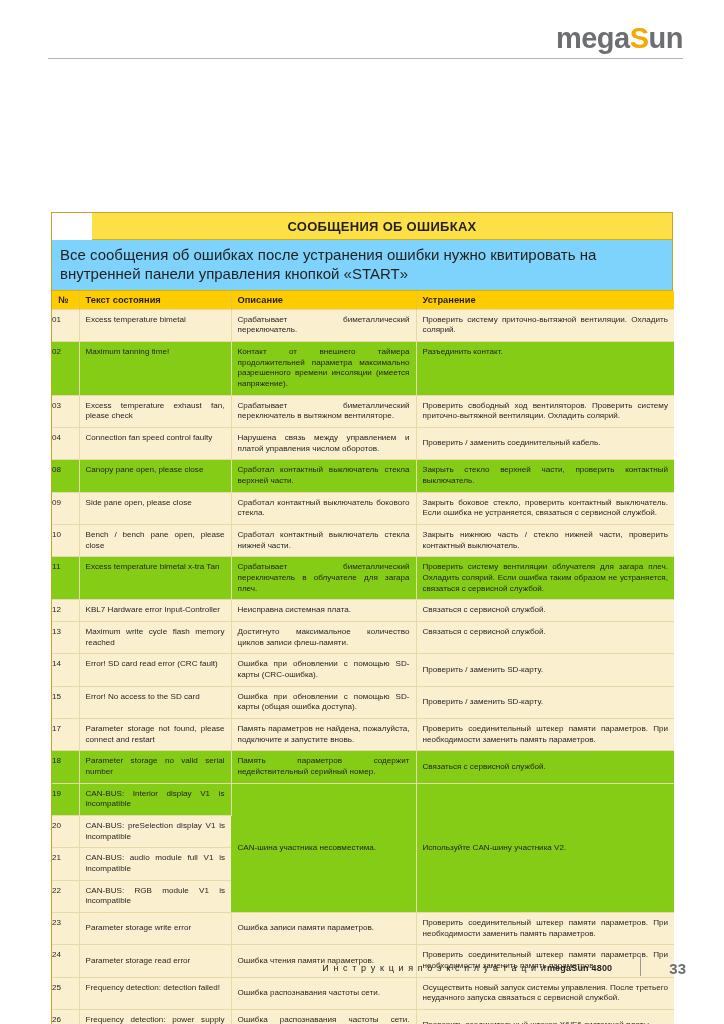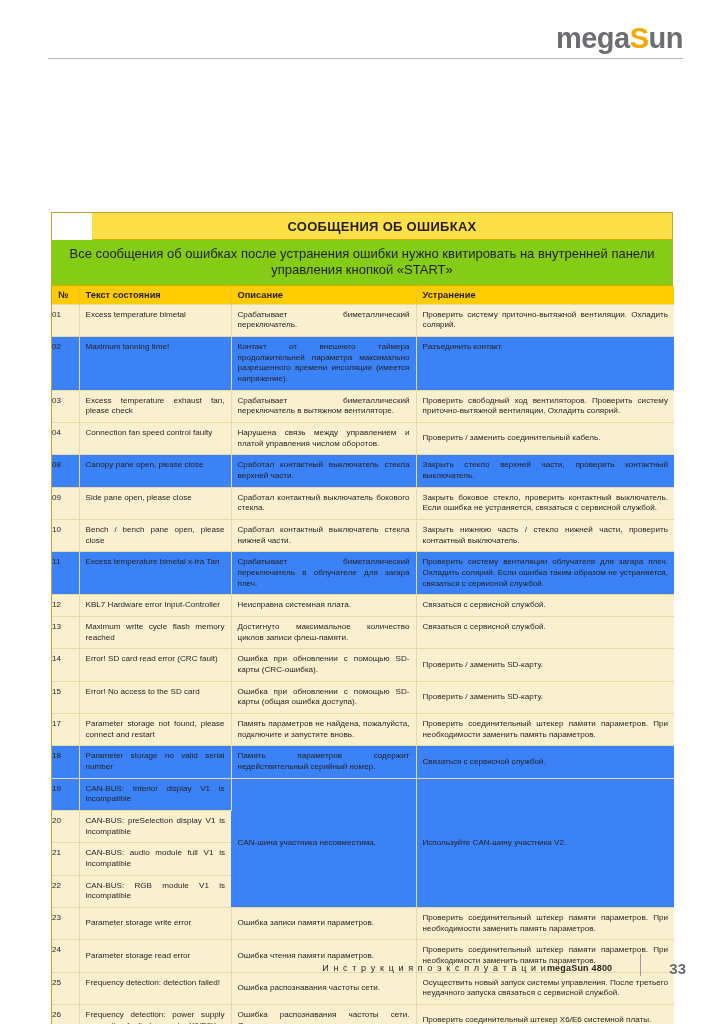--- a/index.html
+++ b/index.html
@@ -69,26 +69,25 @@
     background: #fde047;
     text-align: center;
     font-weight: bold;
     font-size: 13px;
     padding: 6px 4px 5px;
     letter-spacing: 0.3px;
     border-bottom: 1px solid #d9b200;
     margin-left: 40px;
   }
   .tbl-note {
-    background: #84cc16;
-    font-size: 13px;
+    background: #7dd3fc;
+    font-size: 15px;
     padding: 6px 8px 6px 8px;
     border-bottom: 1px solid #d9b200;
     line-height: 1.25;
-    text-align: center;
   }
 
   table {
     width: 100%;
     border-collapse: collapse;
     table-layout: fixed;
   }
   col.c0 { width: 27px; }
   col.c1 { width: 152px; }
   col.c2 { width: 185px; }
@@ -110,21 +109,21 @@
     line-height: 1.32;
     padding: 5px 6px 5px 6px;
     vertical-align: top;
     border-top: 1px solid #e8d9a8;
     border-right: 1px solid #e8d9a8;
     text-align: justify;
     color: #231f20;
   }
   tbody td:last-child { border-right: none; }
   tbody tr.odd td { background: #faf0cf; }
-  tbody tr.even td { background: #3b82f6; }
+  tbody tr.even td { background: #84cc16; }
   tbody td.num {
     text-align: left;
     padding-left: 0;
     font-size: 8.1px;
   }
   tbody td.mid { vertical-align: middle; }
 
   
   .footer {
     position: absolute;

